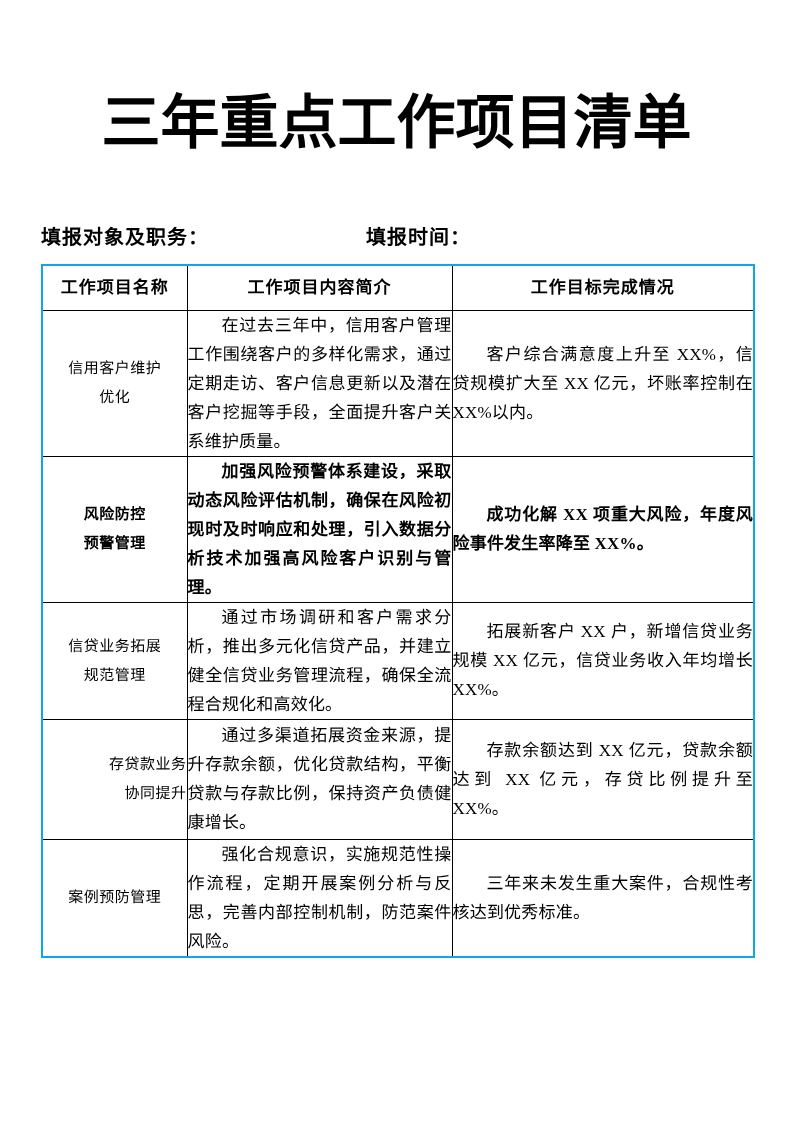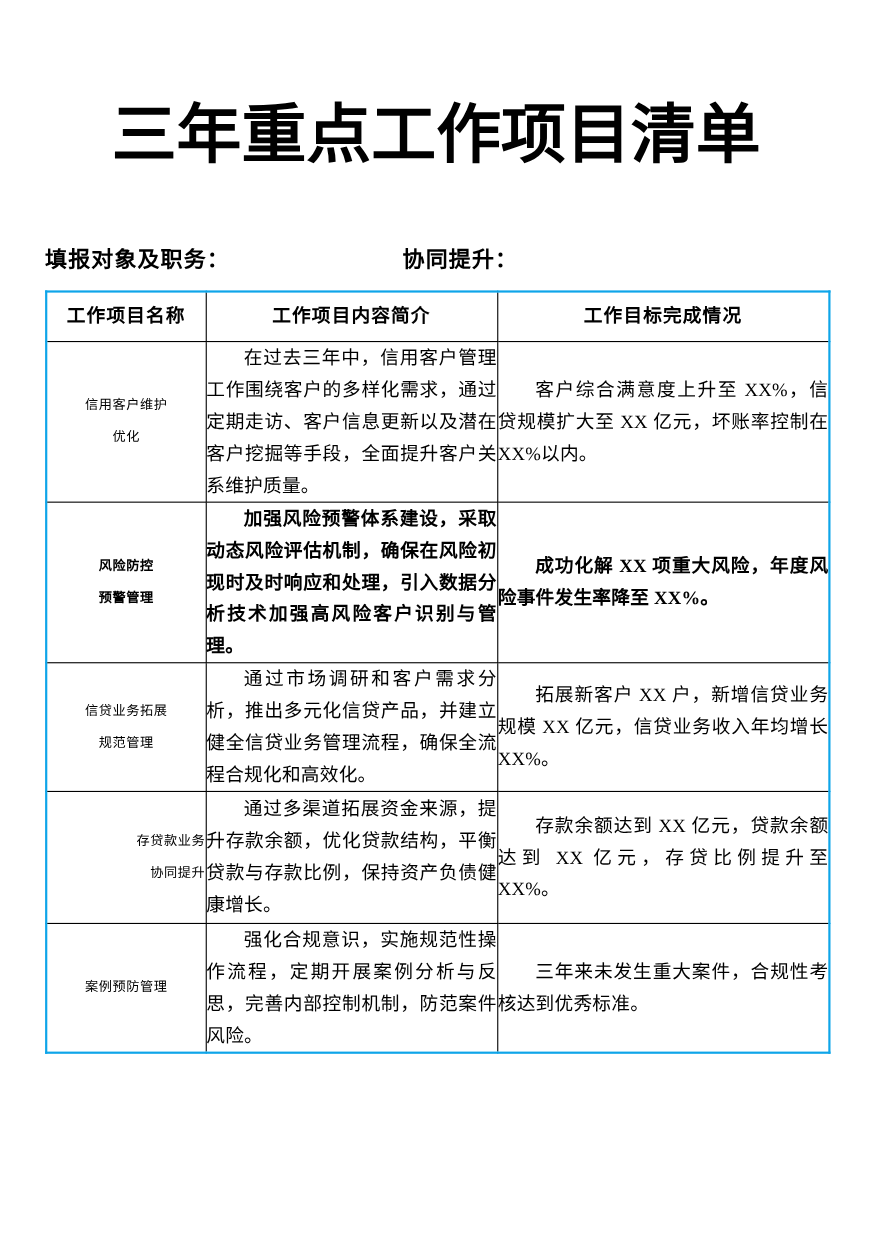--- a/index.html
+++ b/index.html
@@ -104,21 +104,21 @@
     font-weight: 700;
     font-size: 17px;
     line-height: 24px;
     font-family: "Liberation Serif", "DejaVu Serif", serif;
     letter-spacing: 1px;
     white-space: nowrap;
   }
 
   td.col-name {
     text-align: center;
-    font-size: 12px;
+    font-size: 15px;
     line-height: 29px;
     letter-spacing: 0.5px;
     padding: 4px 4px;
   }
   td.col-name .nm {
     display: block;
   }
 
   td.col-desc, td.col-goal {
     text-align: justify;
@@ -145,21 +145,21 @@
 <body>
 
 <div class="page">
 
   <h1 class="doc-title">
     <span>三年重点工作项目清单</span>
   </h1>
 
   <div class="form-meta">
     <span class="meta-a">填报对象及职务：</span>
-    <span class="meta-b">协同提升：</span>
+    <span class="meta-b">填报时间：</span>
   </div>
 
   <div class="tbl-wrap">
     <table class="sheet">
       <colgroup>
         <col class="c1">
         <col class="c2">
         <col class="c3">
       </colgroup>
       <thead>

